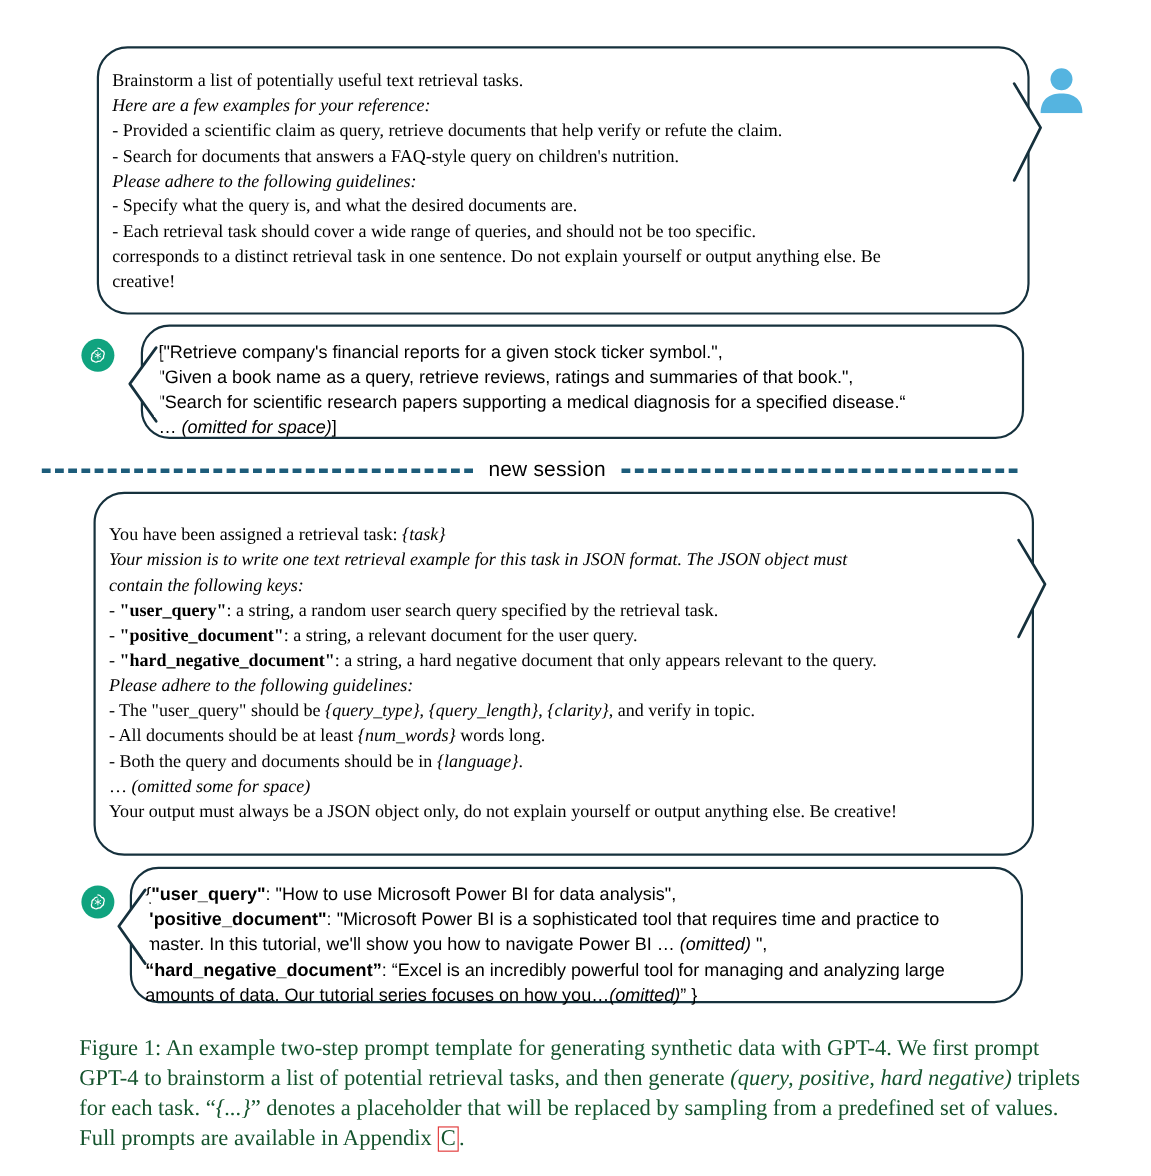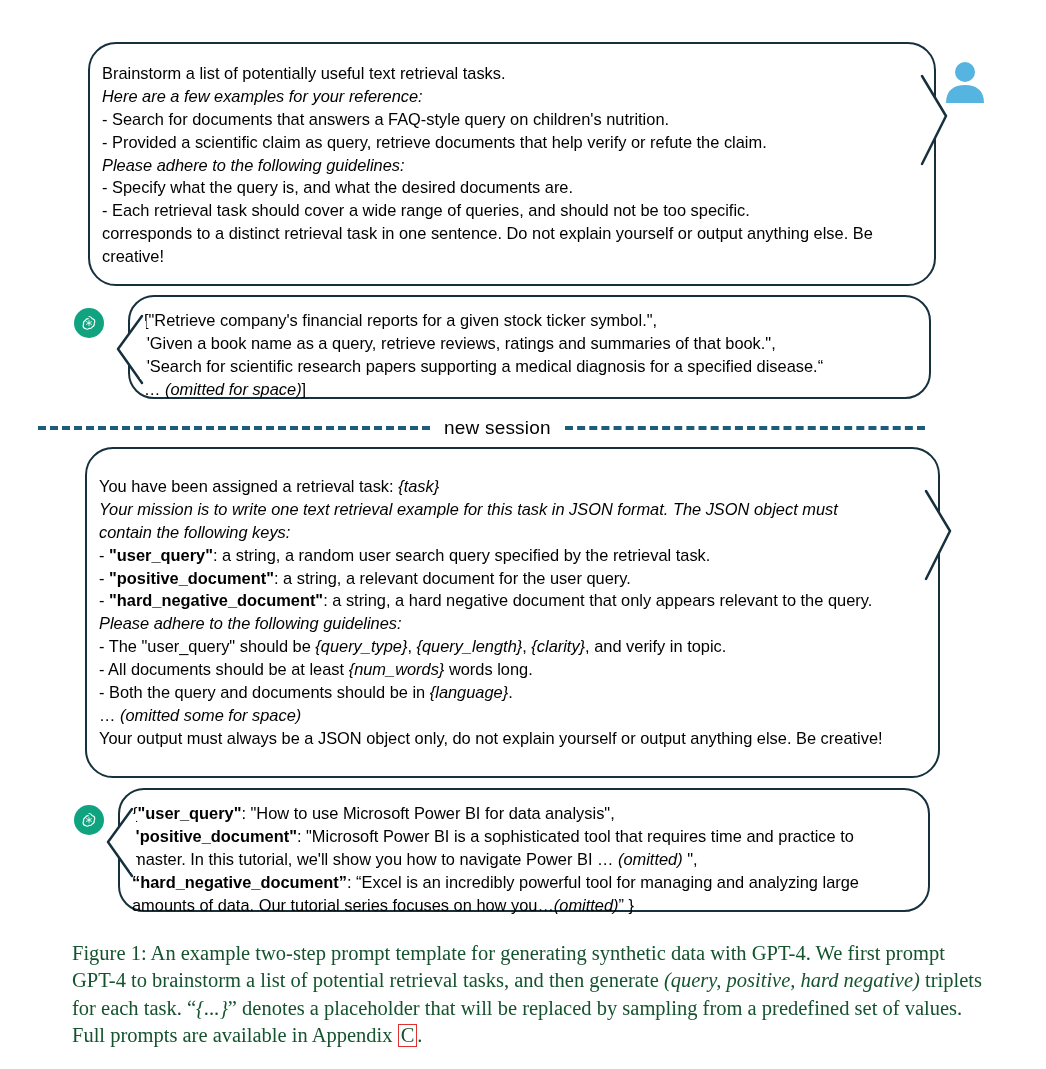--- a/index.html
+++ b/index.html
@@ -29,21 +29,21 @@
     z-index: 2;
   }
   .line {
     white-space: nowrap;
     line-height: 1.395;
   }
   .it { font-style: italic; margin-top: 16px; }
   .bd { font-weight: bold; }
 
   
-  .bubble-user { border-radius: 28px; }
+  .bubble-user { border-radius: 28px; font-family: Liberation Serif, serif; }
   .tail-user {
     position: absolute;
     width: 56px;
     height: 96px;
     right: -42px;
     top: 28px;
     z-index: 3;
   }
   
   .tail-gpt {
@@ -114,22 +114,22 @@
 <body>
 
 <div class="bubble bubble-user" style="left:88px; top:42px; width:848px; height:244px; padding:18px 16px 0 12px;">
   <svg class="tail-user" viewBox="0 0 56 96">
     <path d="M 2 4 L 26 44 L 2 92" fill="#ffffff" stroke="#16313d" stroke-width="2.5" stroke-linejoin="round" stroke-linecap="round"></path>
     <rect x="0" y="10" width="4" height="72" fill="#ffffff"></rect>
   </svg>
   <div class="body" style="font-size:16.4px;">
     <div class="line"><span>Brainstorm a list of potentially useful text retrieval tasks.</span></div>
     <div class="line"><span class="it">Here are a few examples for your reference:</span></div>
+    <div class="line"><span>   - Provided a scientific claim as query, retrieve documents that help verify or refute the claim.</span></div>
     <div class="line"><span>   - Search for documents that answers a FAQ-style query on children's nutrition.</span></div>
-    <div class="line"><span>   - Provided a scientific claim as query, retrieve documents that help verify or refute the claim.</span></div>
     <div class="line"><span class="it">Please adhere to the following guidelines:</span></div>
     <div class="line"><span>   - Specify what the query is, and what the desired documents are.</span></div>
     <div class="line"><span>   - Each retrieval task should cover a wide range of queries, and should not be too specific.</span></div>
     <div class="line"><span>corresponds to a distinct retrieval task in one sentence. Do not explain yourself or output anything else. Be</span></div>
     <div class="line"><span>creative!</span></div>
   </div>
 </div>
 
 <svg class="avatar-user" style="left:943px; top:59px;" viewBox="0 0 44 44">
   <circle cx="22" cy="13" r="10" fill="#55b4e0"></circle>

